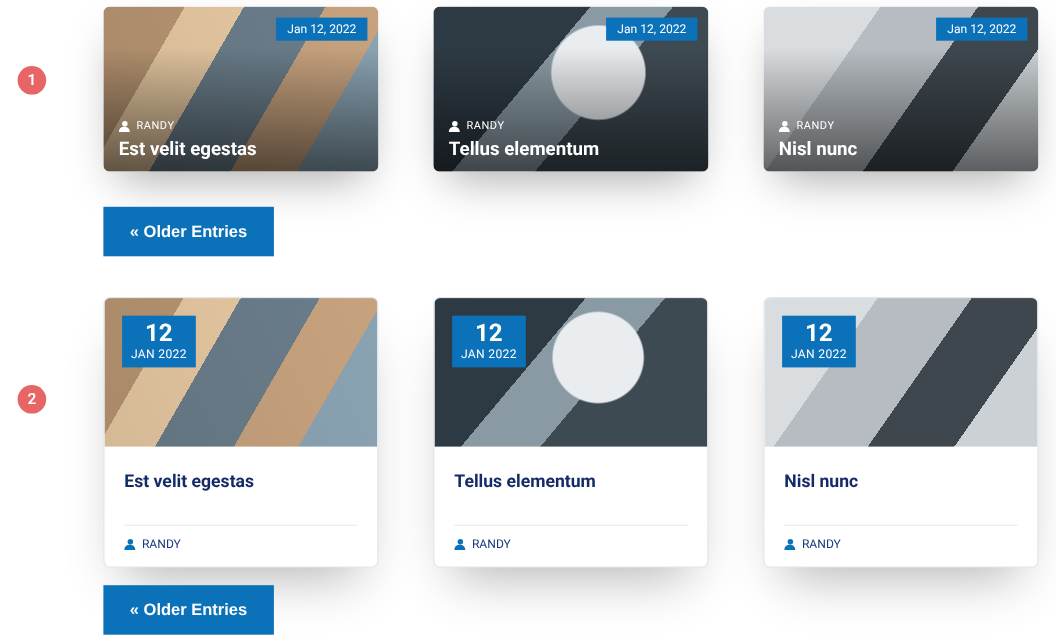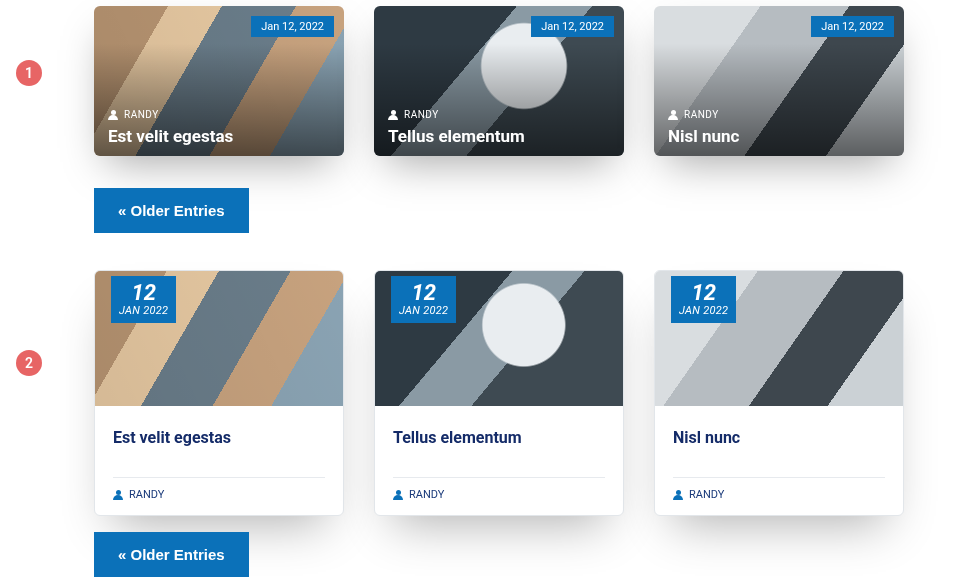--- a/index.html
+++ b/index.html
@@ -18,21 +18,21 @@
     color: #fff;
     font-weight: 600;
     display: flex;
     align-items: center;
     justify-content: center;
     font-size: 14px;
   }
   .row {
     position: absolute;
     display: flex;
-    gap: 30px;
+    gap: 50px;
   }
   
   .card-v1 {
     width: 250px; height: 150px;
     border-radius: 6px;
     position: relative;
     overflow: hidden;
     box-shadow: 0 18px 40px -12px rgba(0,0,0,.35);
     cursor: pointer;
   }
@@ -69,26 +69,25 @@
     overflow: hidden;
     background: #fff;
     cursor: pointer;
   }
   .card-v2 .img {
     height: 135px;
     background-size: cover; background-position: center;
     position: relative;
   }
   .card-v2 .date-block {
-    position: absolute; top: 5px; left: 16px;
+    position: absolute; top: 16px; left: 16px;
     background: #0b71b9;
     color: #fff;
     text-align: center;
     padding: 6px 8px 6px;
-    font-style: italic;
   }
   .card-v2 .date-block .day { font-size: 22px; font-weight: 700; line-height: 1; }
   .card-v2 .date-block .mon { font-size: 11px; letter-spacing: .3px; }
   .card-v2 .body { padding: 22px 18px 10px; }
   .card-v2 .title { color: #142b68; font-weight: 700; font-size: 16px; }
   .card-v2 .divider { border: none; border-top: 1px solid #e7eaee; margin: 20px 18px 0; }
   .card-v2 .footer { padding: 10px 18px 14px; color: #1a3a7a; font-size: 11px; display:flex; align-items:center; gap:6px; }
   .older-btn {
     position: absolute;
     background: #0b71b9;

